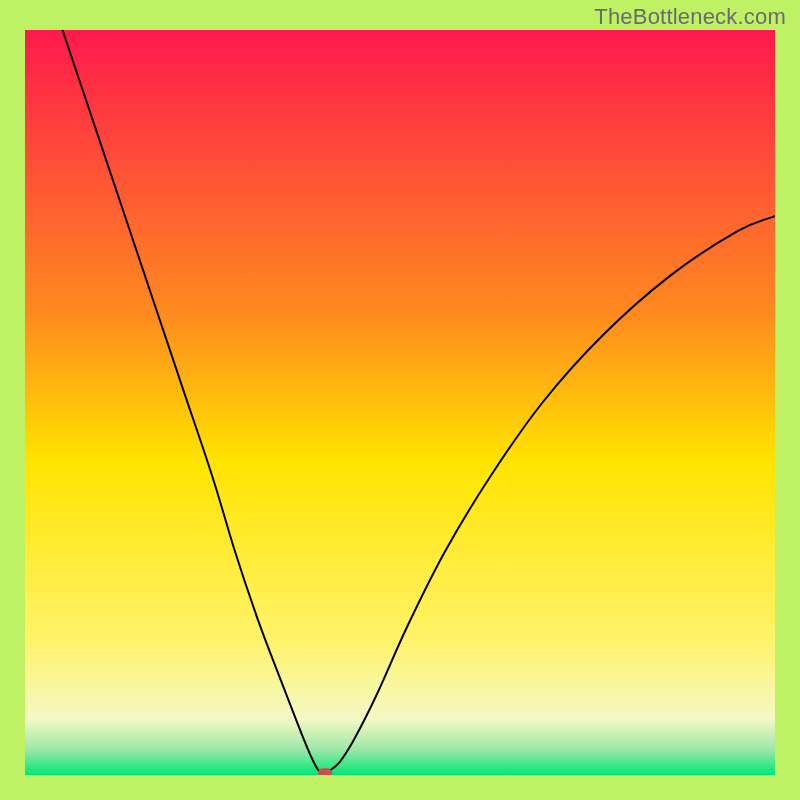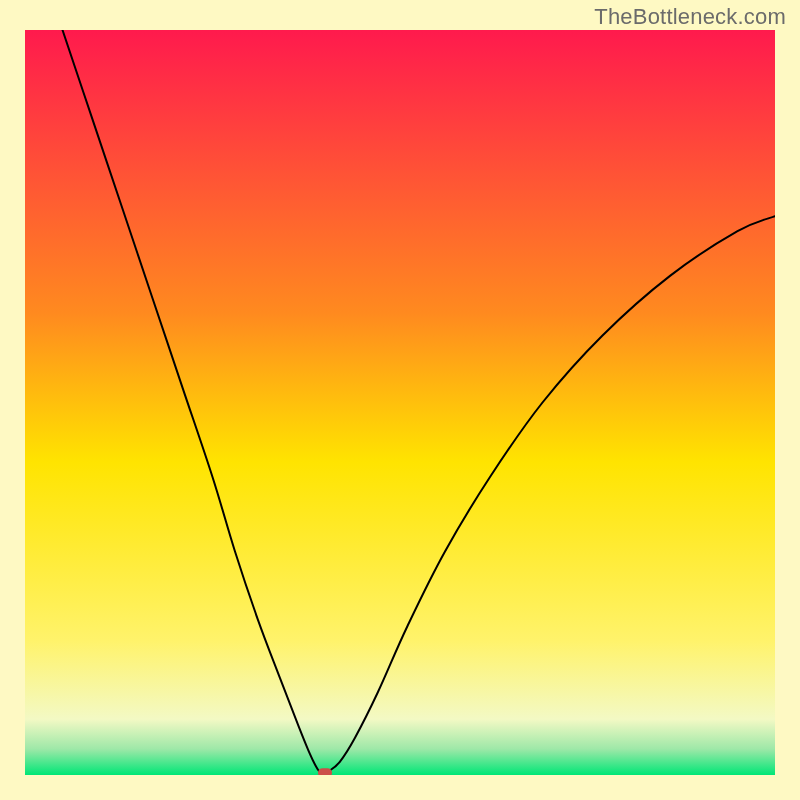--- a/index.html
+++ b/index.html
@@ -1,21 +1,21 @@
 <!DOCTYPE html>
 <html><head>
 <meta charset="utf-8">
 <style>
   * { margin: 0; padding: 0; box-sizing: border-box; }
   html, body { width: 800px; height: 800px; overflow: hidden; background: #fff; }
   .frame {
     position: relative;
     width: 800px;
     height: 800px;
-    background: #fef9c3;
+    background: #bef264;
   }
   .watermark {
     position: absolute;
     top: 4px;
     right: 14px;
     font-family: Arial, Helvetica, sans-serif;
     font-size: 22px;
     font-weight: 500;
     color: #6b6b6b;
     letter-spacing: 0.2px;

